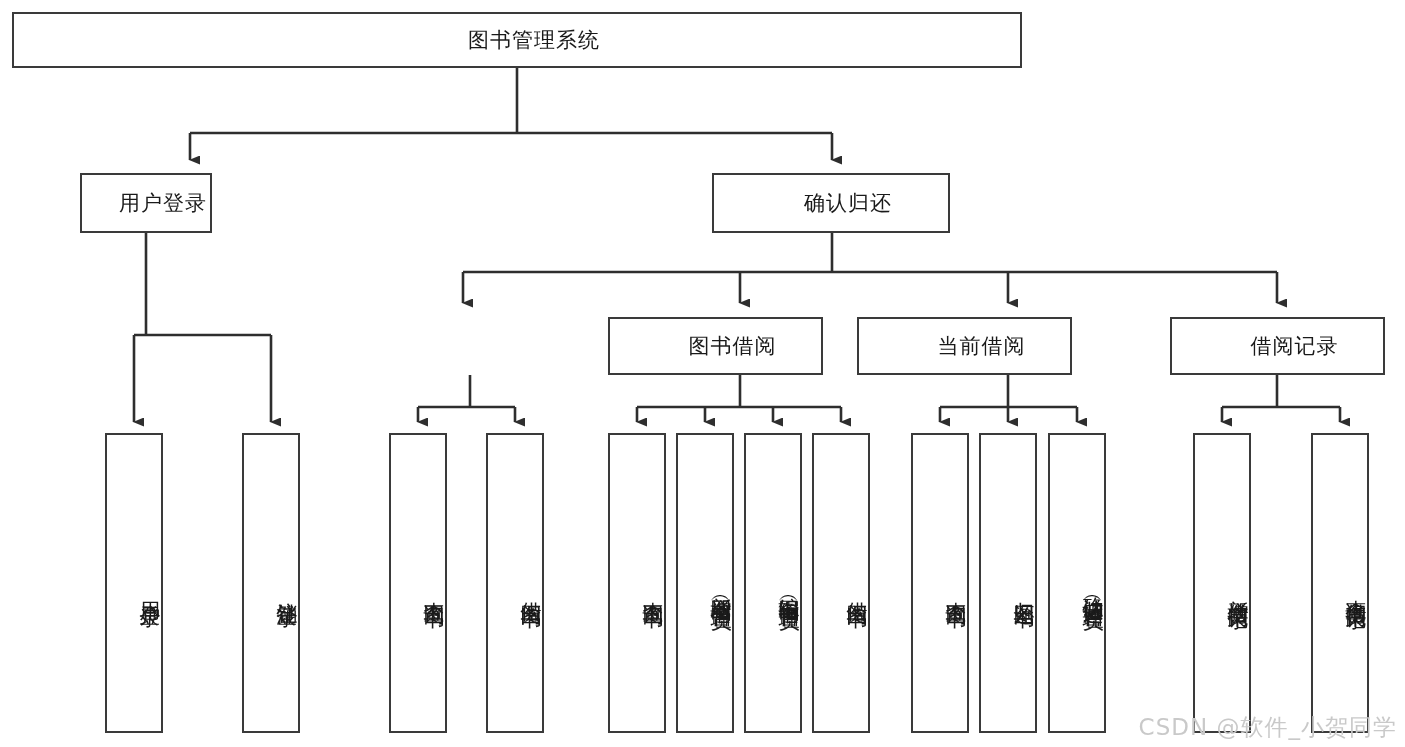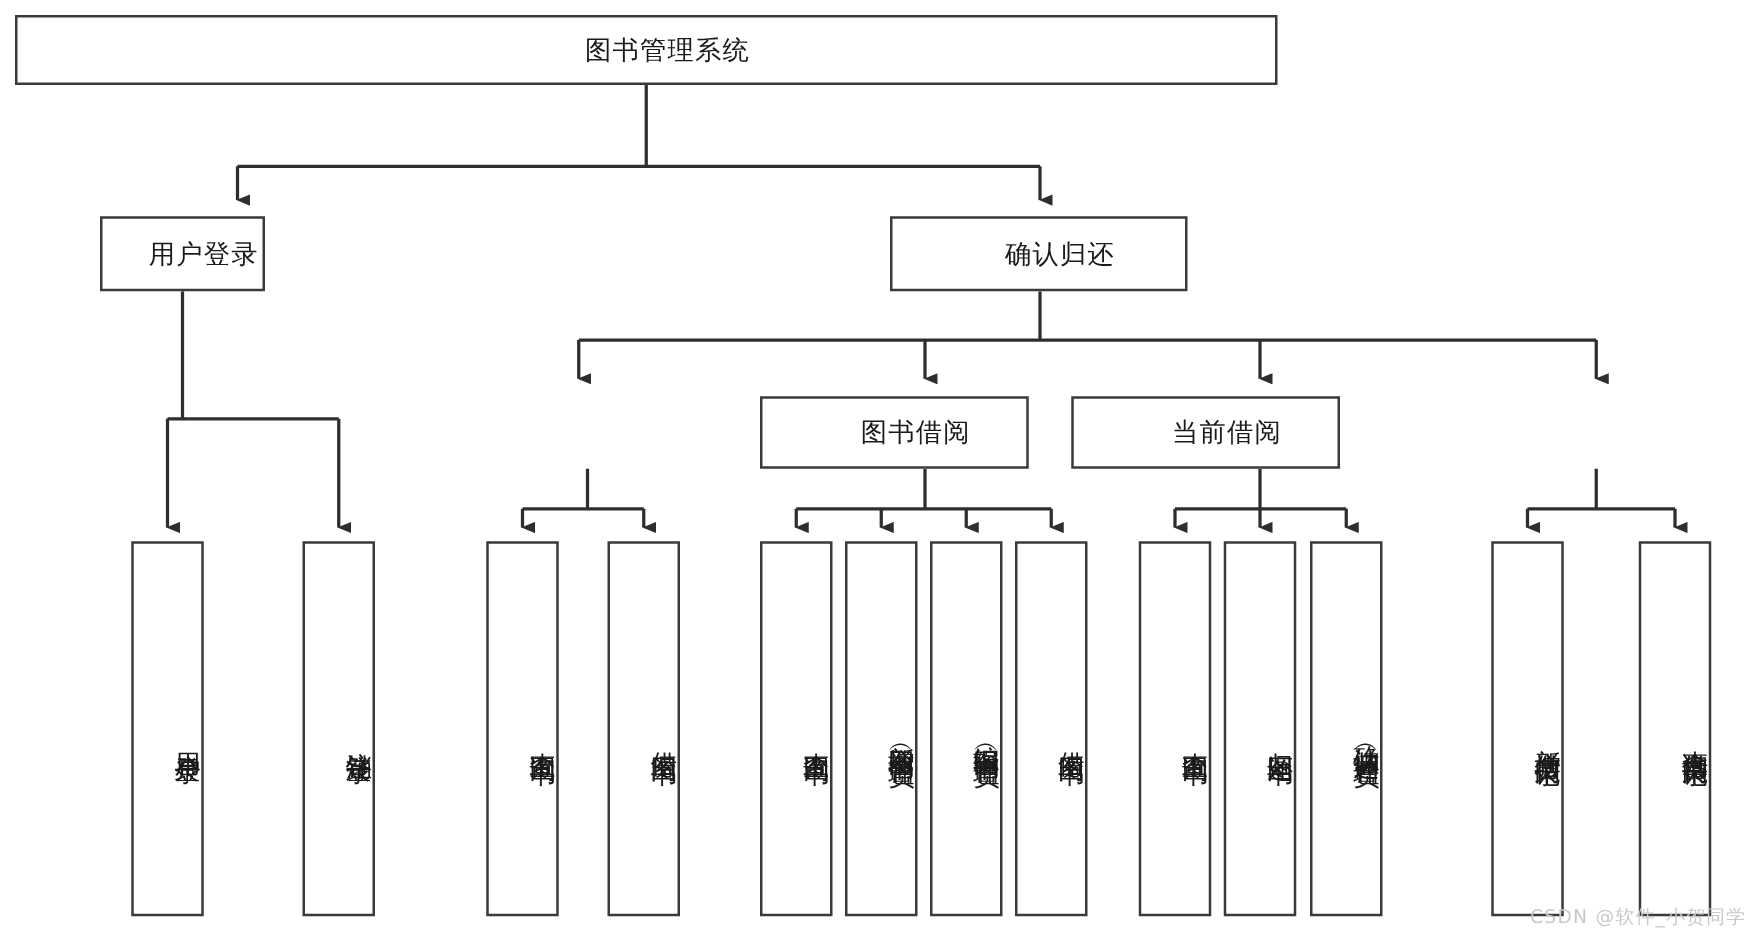--- a/index.html
+++ b/index.html
@@ -5,21 +5,21 @@
   html,body{margin:0;padding:0;background:#ffffff;}
   body{font-family:"DejaVu Sans","Liberation Sans",sans-serif;}
   #canvas{position:relative;width:1405px;height:747px;background:#ffffff;overflow:hidden;}
   .node{position:absolute;box-sizing:border-box;background:#ffffff;border:2px solid #3a3a3a;
         display:flex;align-items:center;justify-content:center;color:#1a1a1a;padding-left:34px;}
   .node.h{font-size:21px;letter-spacing:1px;}
   .node.v{font-size:21px;letter-spacing:2px;writing-mode:vertical-rl;text-orientation:upright;
           padding-top:12px;align-items:flex-start;justify-content:center;line-height:1.05;}
   .node.v.tall{align-items:flex-start;}
   svg.links{position:absolute;left:0;top:0;width:1405px;height:747px;pointer-events:none;}
-  .wm{position:absolute;right:8px;bottom:4px;font-size:15px;color:#c9c9c9;letter-spacing:1px;
+  .wm{position:absolute;right:8px;bottom:4px;font-size:23px;color:#c9c9c9;letter-spacing:1px;
       white-space:nowrap;}
 </style>
 </head>
 <body>
 
 <div id="canvas">
 
   <svg class="links" viewBox="0 0 1405 747" xmlns="http://www.w3.org/2000/svg">
     <defs>
       <marker id="arw" markerWidth="9" markerHeight="11" refX="4.5" refY="10" orient="auto" markerUnits="userSpaceOnUse">
@@ -70,20 +70,21 @@
     </g>
   </svg>
 
   <div class="node h" style="left:12px;top:12px;width:1010px;height:56px;">图书管理系统</div>
 
   <div class="node h" style="left:80px;top:173px;width:132px;height:60px;">用户登录</div>
   <div class="node h" style="left:712px;top:173px;width:238px;height:60px;">确认归还</div>
 
   <div class="node h" style="left:608px;top:317px;width:215px;height:58px;">图书借阅</div>
   <div class="node h" style="left:857px;top:317px;width:215px;height:58px;">当前借阅</div>
+  <div class="node h" style="left:1170px;top:317px;width:215px;height:58px;">借阅记录</div>
 
   <div class="node v" style="left:105px;top:433px;width:58px;height:300px;">用户登录</div>
   <div class="node v" style="left:242px;top:433px;width:58px;height:300px;">注销登录</div>
 
   <div class="node v" style="left:389px;top:433px;width:58px;height:300px;">查询图书</div>
   <div class="node v" style="left:486px;top:433px;width:58px;height:300px;">借阅图书</div>
 
   <div class="node v" style="left:608px;top:433px;width:58px;height:300px;">查询图书</div>
   <div class="node v tall" style="left:676px;top:433px;width:58px;height:300px;">新增图书（管理员）</div>
   <div class="node v tall" style="left:744px;top:433px;width:58px;height:300px;">编辑图书（管理员）</div>

